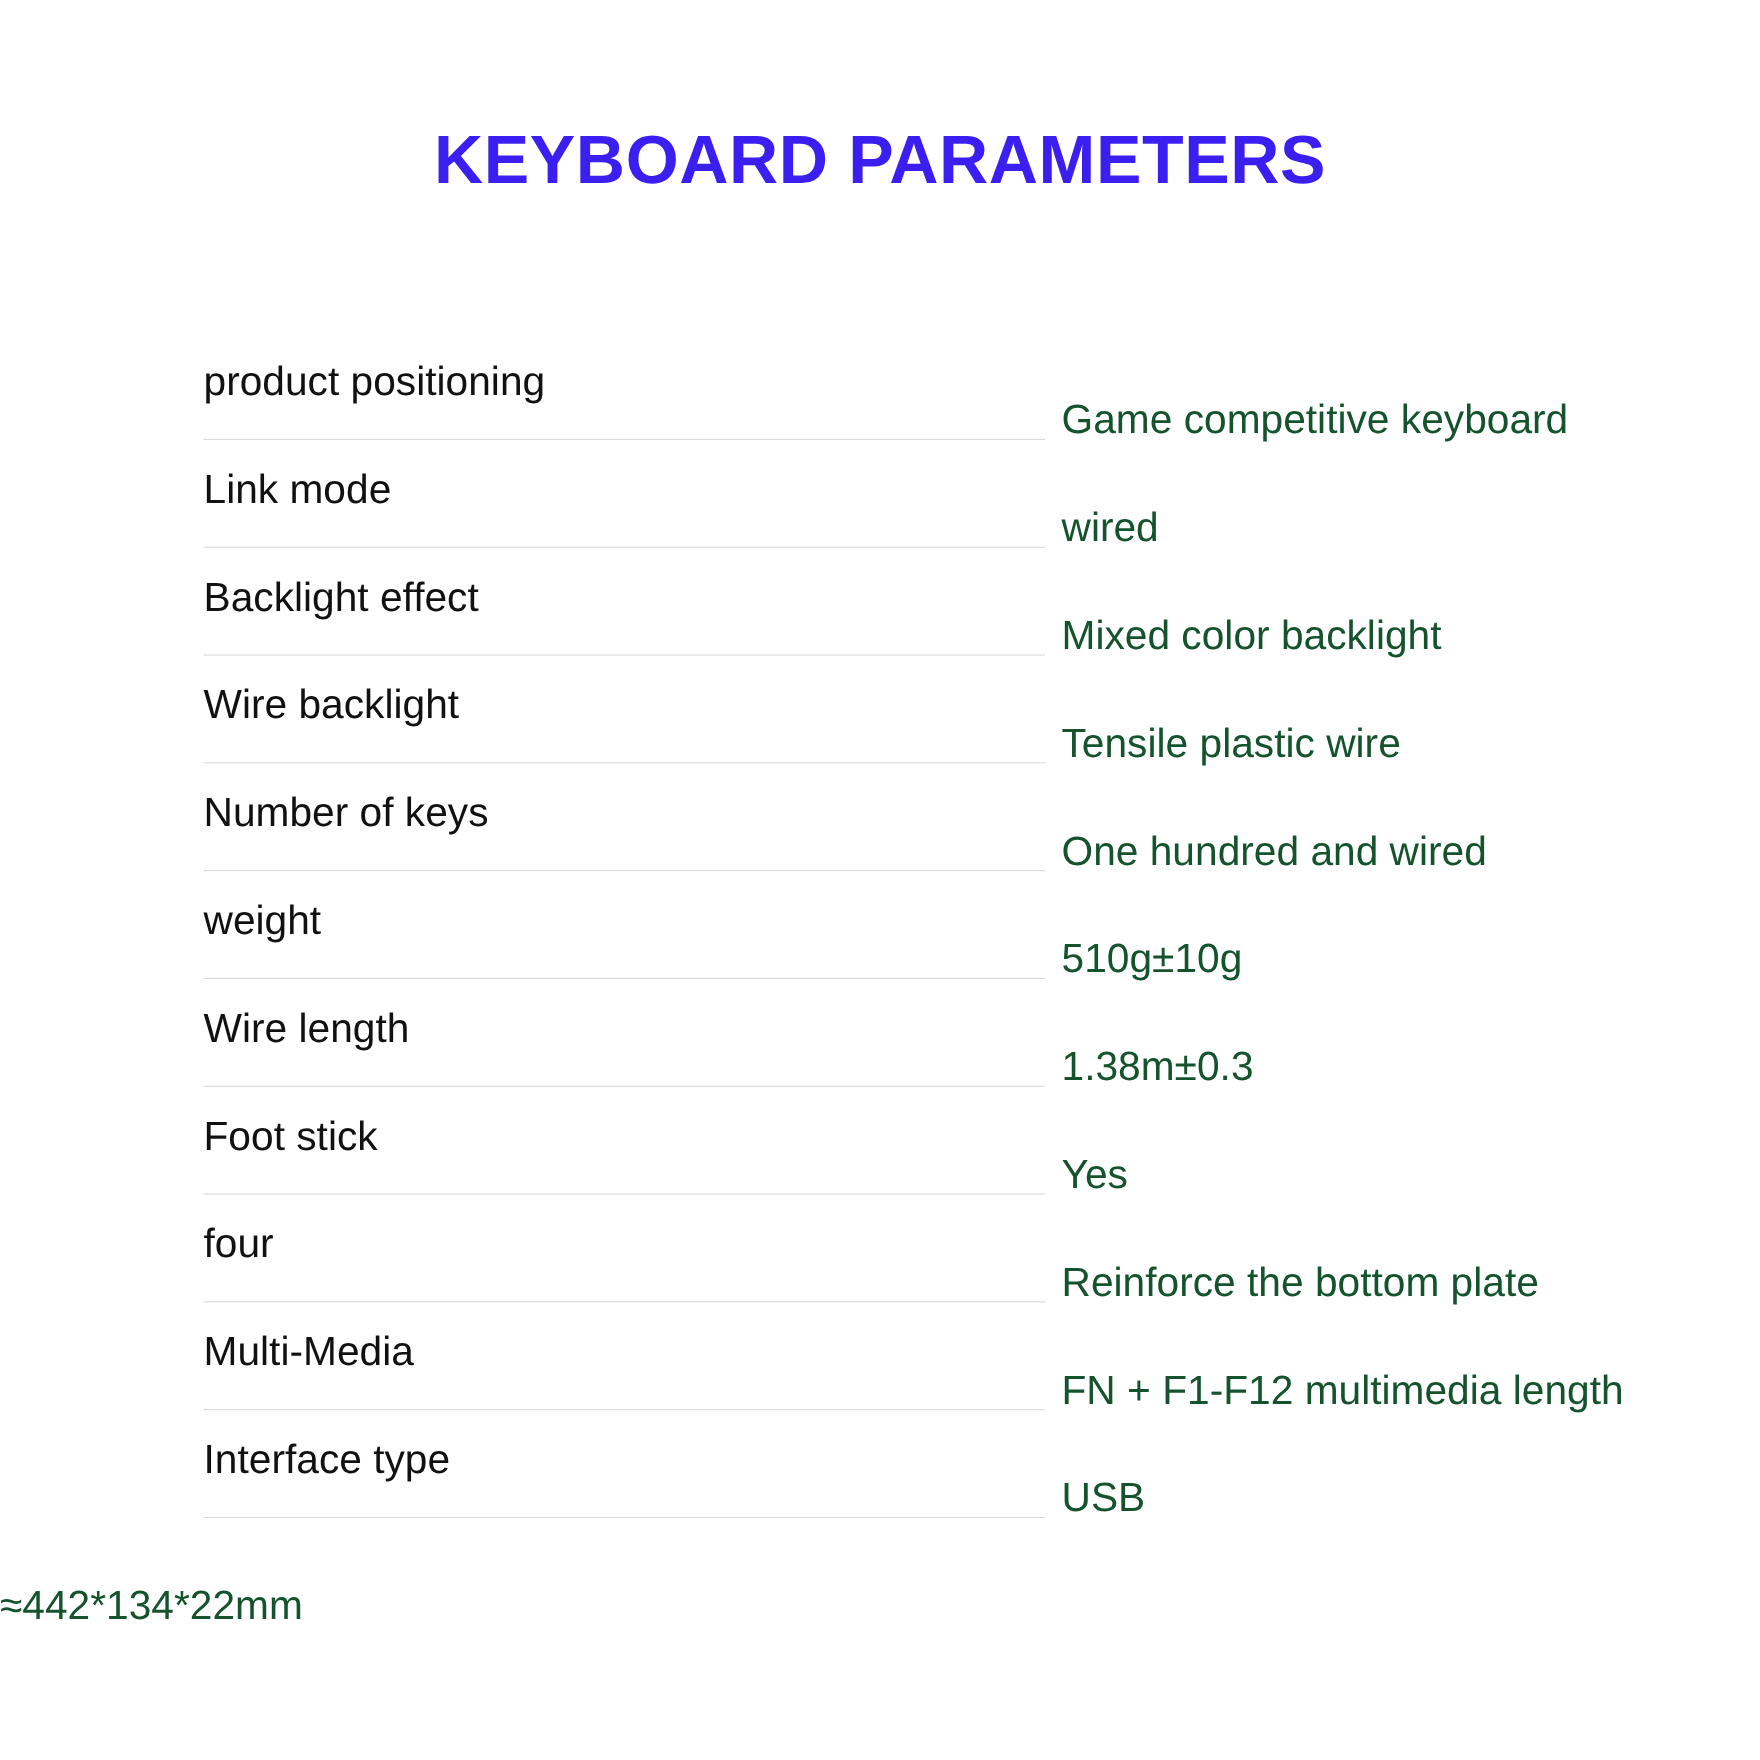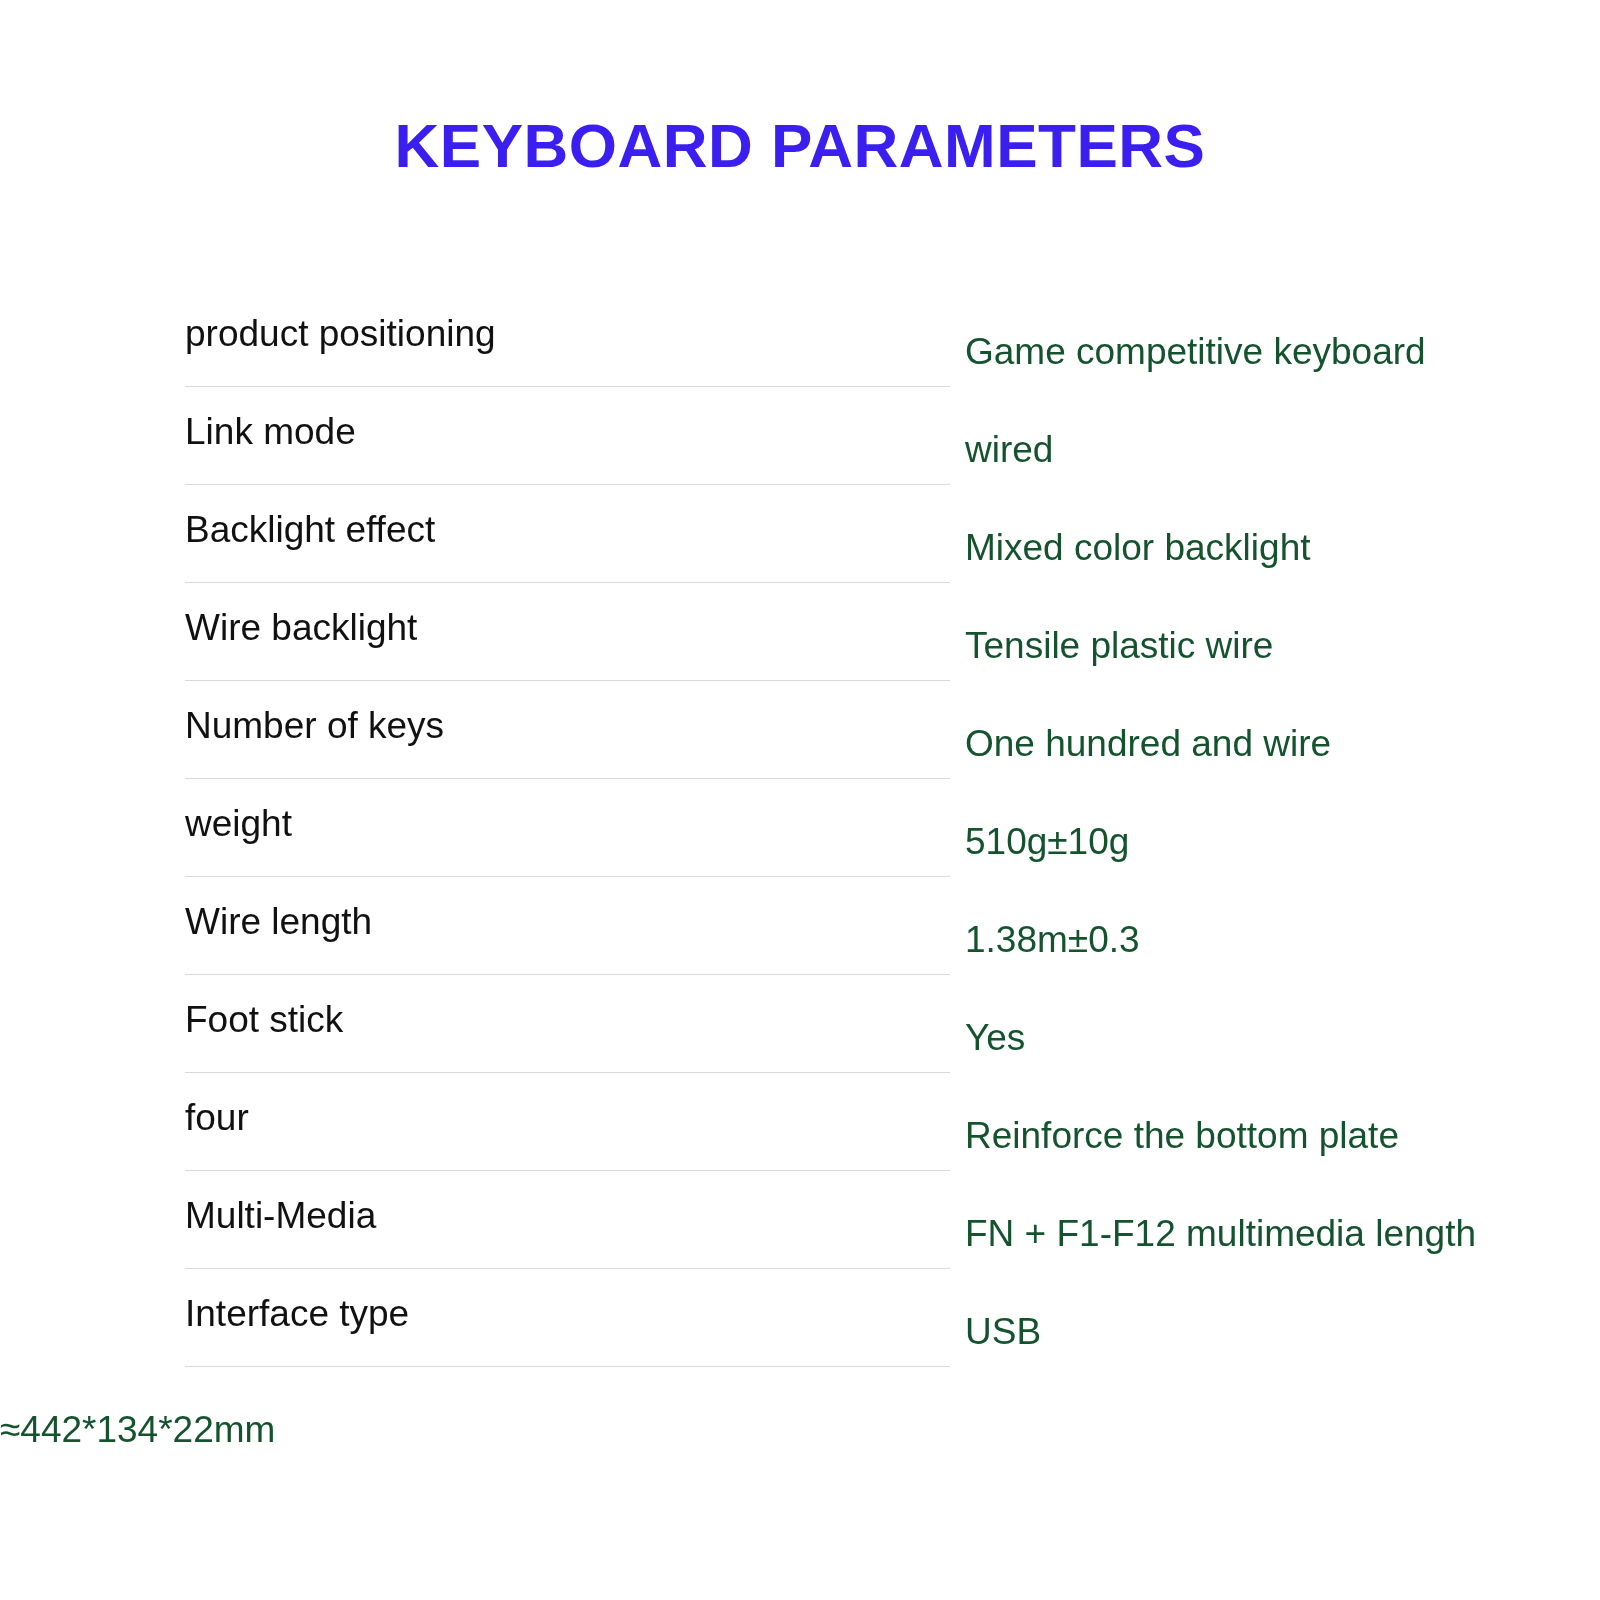--- a/index.html
+++ b/index.html
@@ -29,21 +29,21 @@
     margin: 0;
     padding-top: 112px;
     line-height: 1.1;
   }
   .spec-table {
     margin-top: 122px;
     padding: 0 0 0 0;
   }
   .spec-row {
     display: flex;
-    align-items: center;
+    align-items: flex-end;
     height: 98px;
   }
   .spec-label-wrap {
     width: 780px;
     margin-left: 185px;
     box-sizing: border-box;
   }
   .spec-label {
     font-size: 37px;
     line-height: 1;
@@ -116,21 +116,21 @@
         <div class="spec-value">Tensile plastic wire</div>
       </div>
     </div>
 
     <div class="spec-row">
       <div class="spec-label-wrap">
         <div class="spec-label">Number of keys</div>
         <div class="rule"></div>
       </div>
       <div class="value-col">
-        <div class="spec-value">One hundred and wire</div>
+        <div class="spec-value">One hundred and wired</div>
       </div>
     </div>
 
     <div class="spec-row">
       <div class="spec-label-wrap">
         <div class="spec-label">weight</div>
         <div class="rule"></div>
       </div>
       <div class="value-col">
         <div class="spec-value">510g±10g</div>

